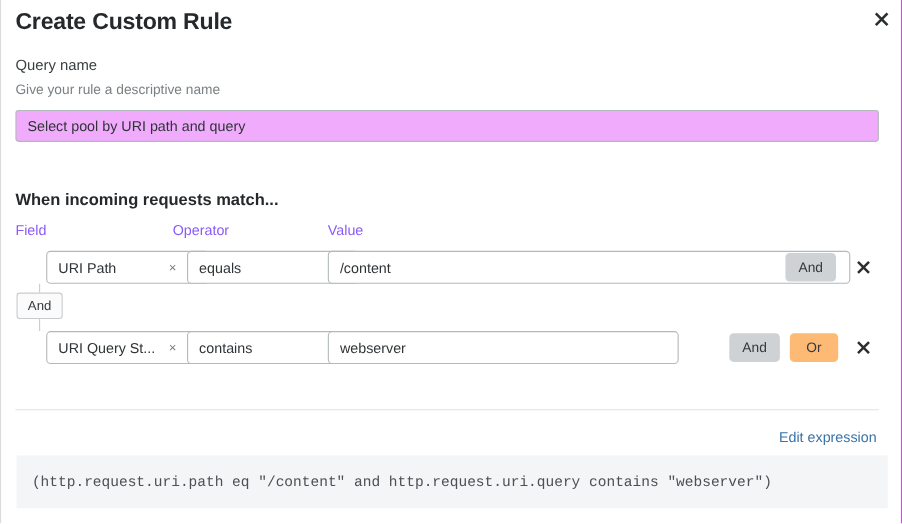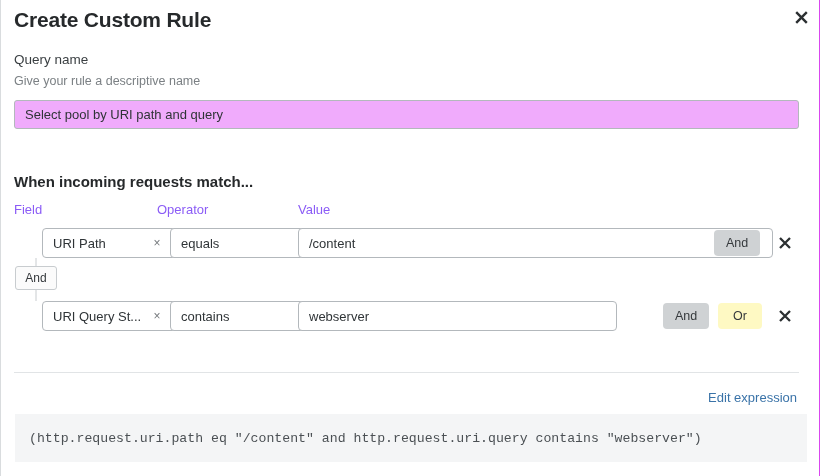--- a/index.html
+++ b/index.html
@@ -186,21 +186,21 @@
     box-sizing: border-box;
     border: none;
     border-radius: 4px;
     font-family: "Liberation Sans", sans-serif;
     font-size: 12.5px;
     color: #35393c;
     cursor: pointer;
     padding: 0;
   }
   .logic-btn.active   { background: #cfd2d4; }
-  .logic-btn.inactive { background: #fef9c3; }
+  .logic-btn.inactive { background: #fdba74; }
 
   .r1-and { left: 713px; top: 2px;  width: 46px; }
   .r2-and { left: 662px; top: 2px;  width: 46px; }
   .r2-or  { left: 717px; top: 2px;  width: 44px; }
 
   .remove-btn {
     position: absolute;
     width: 20px;
     height: 20px;
     top: 5px;

